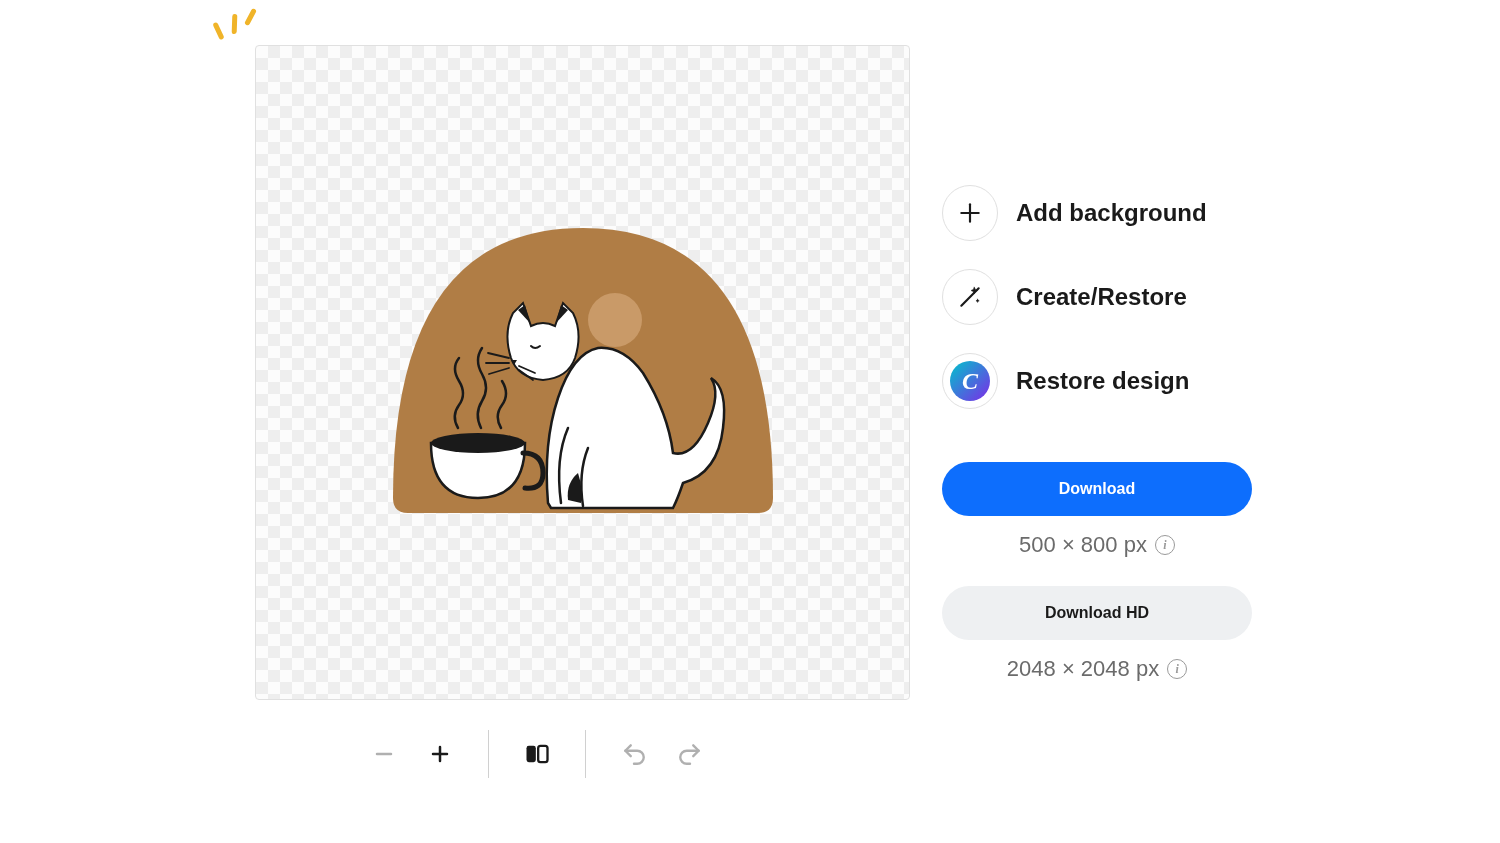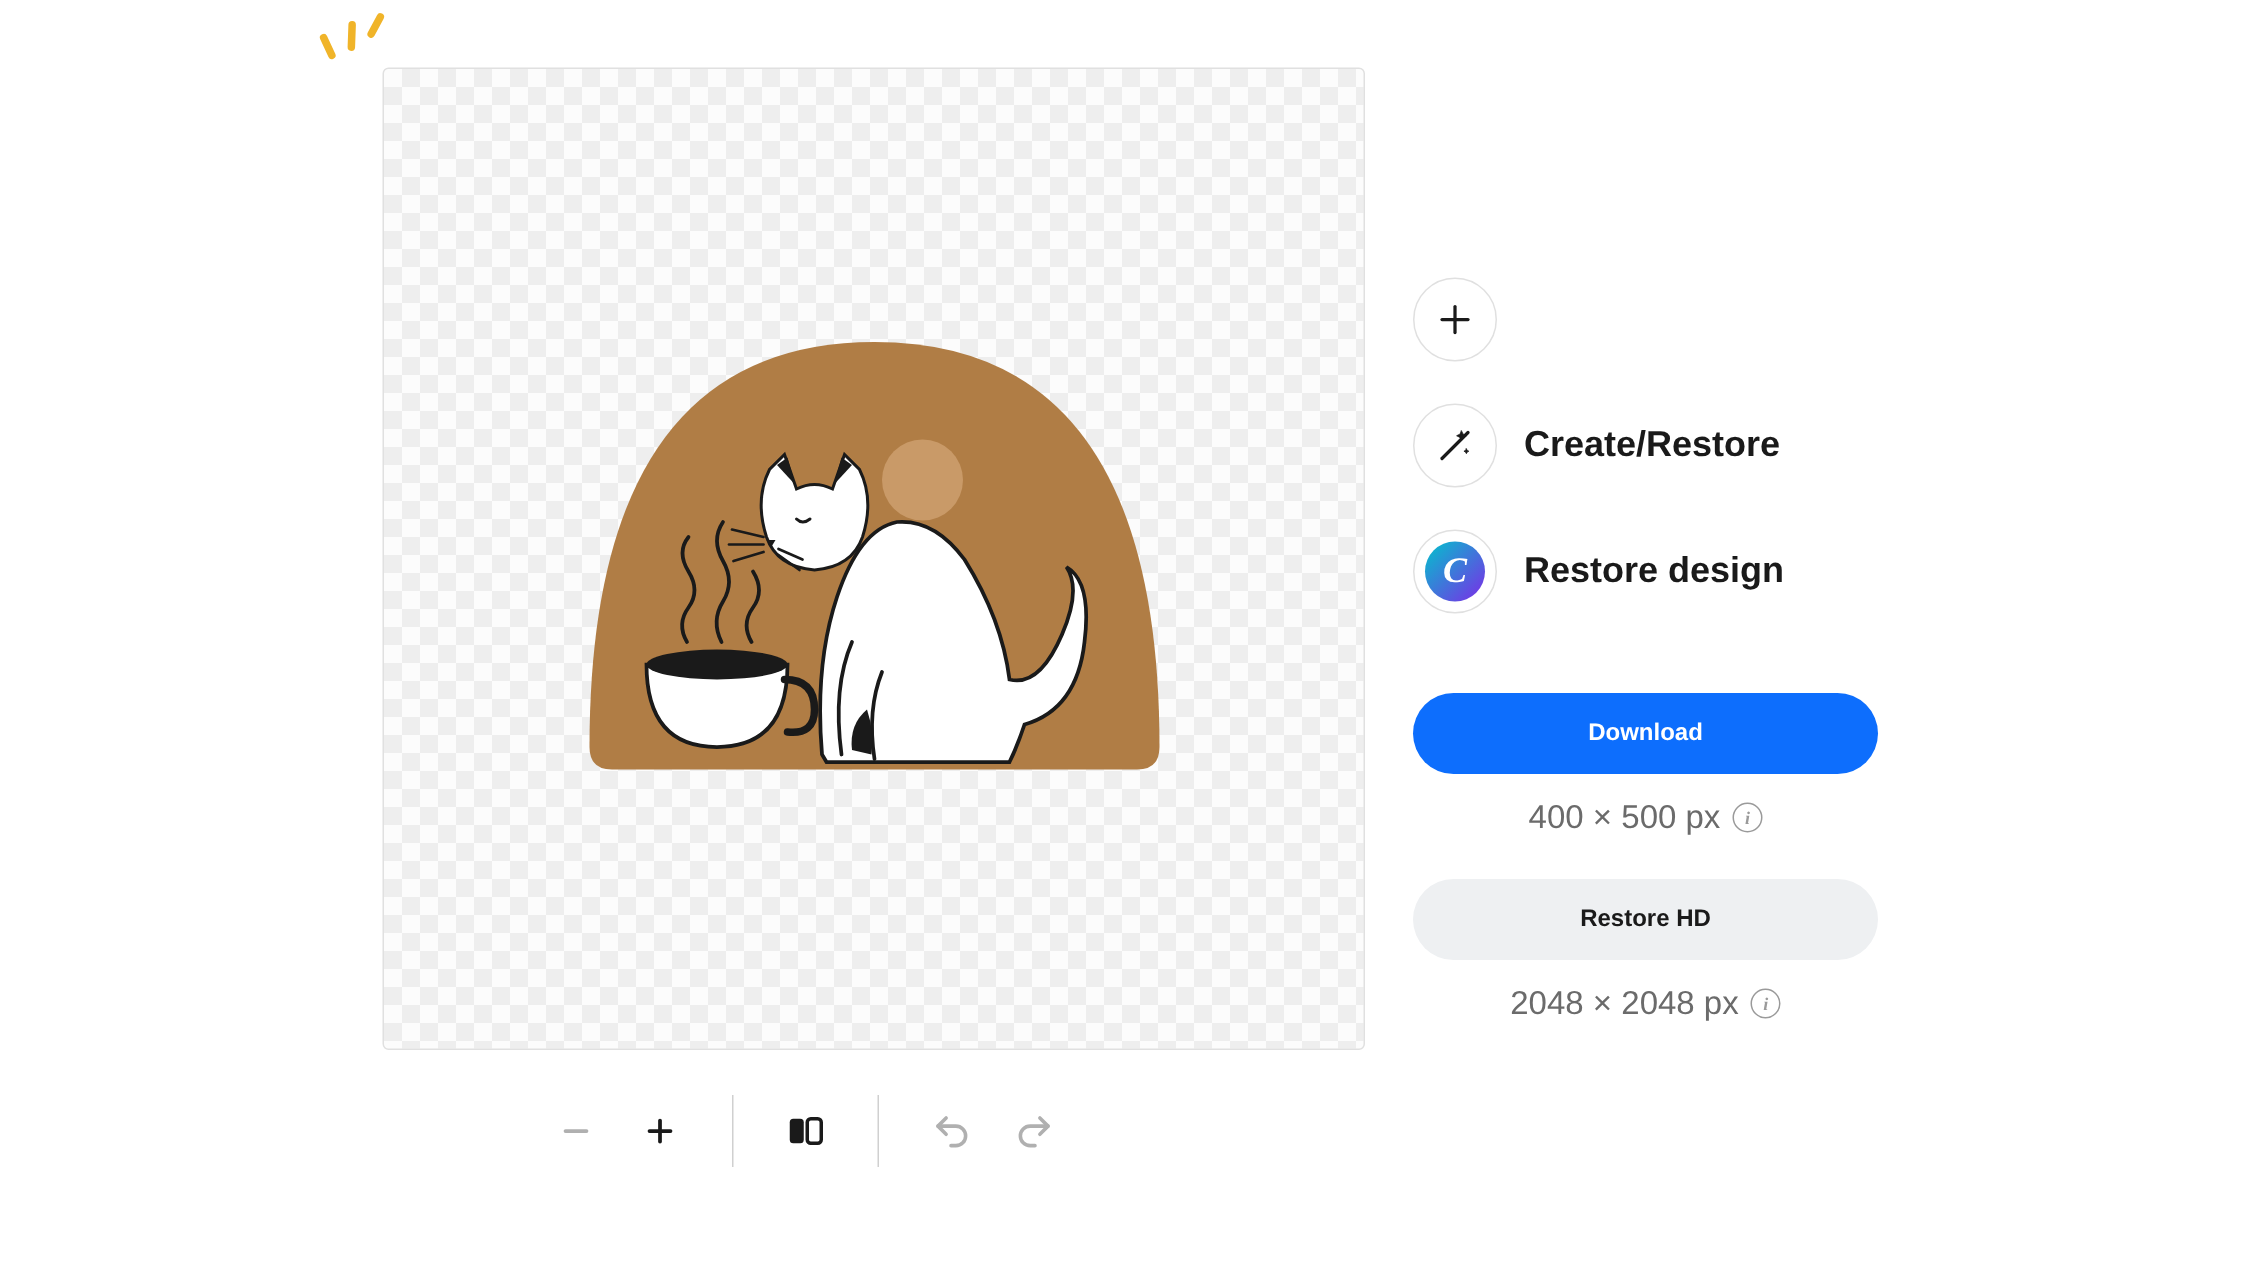--- a/index.html
+++ b/index.html
@@ -247,20 +247,21 @@
 </div>
 
 <div class="actions-panel">
   <div class="action-item">
     <div class="action-icon-circle">
       <svg width="26" height="26" viewBox="0 0 24 24" fill="none" stroke="#1a1a1a" stroke-width="2" stroke-linecap="round">
           <line x1="12" y1="4" x2="12" y2="20"></line>
           <line x1="4" y1="12" x2="20" y2="12"></line>
         </svg>
     </div>
+    <span class="action-label">Add background</span>
   </div>
 
   <div class="action-item">
     <div class="action-icon-circle">
       <svg width="26" height="26" viewBox="0 0 24 24" fill="none" stroke="#1a1a1a" stroke-width="2" stroke-linecap="round" stroke-linejoin="round">
         <path d="M4 20 L20 4"></path>
         <path d="M16 3 L17 5 L19 6 L17 7 L16 9 L15 7 L13 6 L15 5 Z" fill="#1a1a1a" stroke-width="0.5"></path>
         <path d="M19 14 L19.5 15 L20.5 15.5 L19.5 16 L19 17 L18.5 16 L17.5 15.5 L18.5 15 Z" fill="#1a1a1a" stroke-width="0.5"></path>
       </svg>
     </div>
@@ -273,24 +274,24 @@
         <span>C</span>
       </div>
     </div>
     <span class="action-label">Restore design</span>
   </div>
 </div>
 
 <div class="download-section">
   <button class="btn btn-primary">Download</button>
   <div class="size-label">
-    <span>400 × 500 px</span>
+    <span>500 × 800 px</span>
     <span class="info-icon">i</span>
   </div>
-  <button class="btn btn-secondary">Restore HD</button>
+  <button class="btn btn-secondary">Download HD</button>
   <div class="size-label" style="margin-bottom:1px;">
     <span>2048 × 2048 px</span>
     <span class="info-icon">i</span>
   </div>
 </div>
 
 <div class="toolbar">
   <button class="toolbar-btn">
     <svg width="24" height="24" viewBox="0 0 24 24" fill="none" stroke="#b0b0b0" stroke-width="2.5" stroke-linecap="round">
         <line x1="5" y1="12" x2="19" y2="12"></line>

